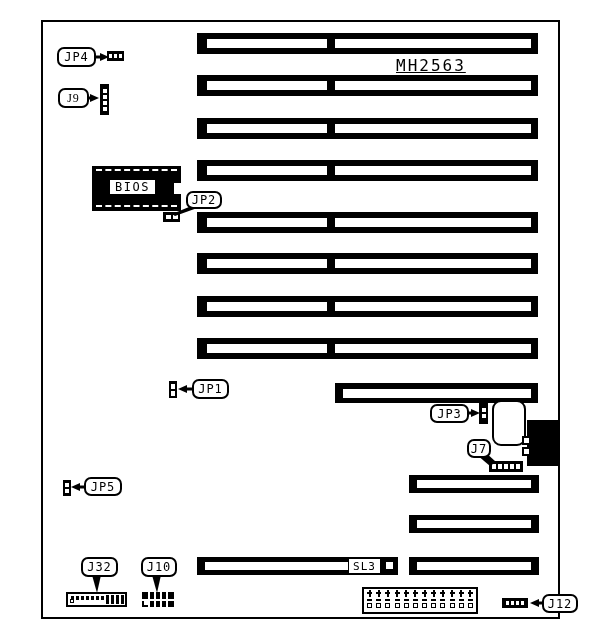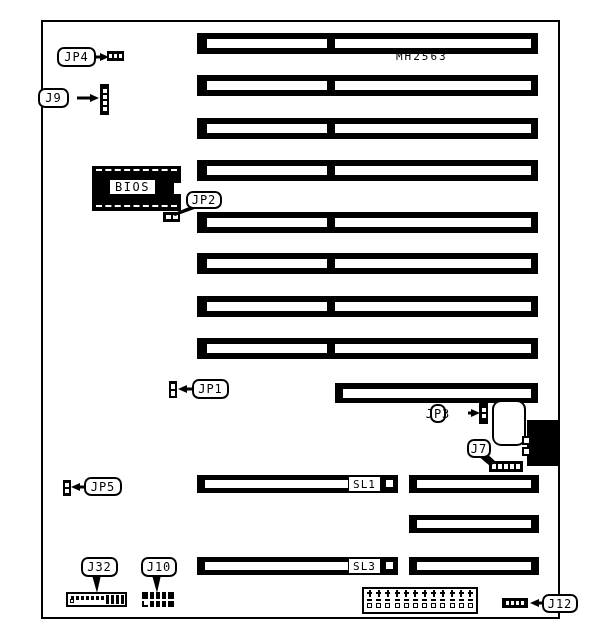--- a/index.html
+++ b/index.html
@@ -25,21 +25,21 @@
   
   #rtc{position:absolute;left:103px;top:65px;width:79px;height:38px;background:#000;color:#fff;
        display:flex;flex-direction:column;align-items:center;justify-content:center;
        font-weight:bold;font-size:10px;line-height:12px;letter-spacing:1px;text-align:center;}
   #bios{position:absolute;left:92px;top:166px;width:89px;height:45px;background:#000;}
   #bios .dashT{position:absolute;left:4px;right:4px;top:3px;border-top:2px dashed #fff;}
   #bios .dashB{position:absolute;left:4px;right:4px;bottom:4px;border-top:2px dashed #fff;}
   #bios .notch{position:absolute;right:0;top:17px;width:7px;height:11px;background:#fff;}
   #bios .blabel{position:absolute;left:17px;top:13px;width:47px;height:16px;background:#fff;border:1.5px solid #000;
         box-sizing:border-box;font-size:12px;letter-spacing:1.5px;display:flex;align-items:center;justify-content:center;}
-  #partnum{position:absolute;left:396px;top:50px;font-size:11px;letter-spacing:2px;}
+  #partnum{position:absolute;left:396px;top:56px;font-size:16px;letter-spacing:2px;text-decoration:underline;}
   
   .hdr{position:absolute;background:#000;}
   .hpins{display:flex;align-items:center;justify-content:center;gap:2px;height:100%;}
   .hpin{width:3px;height:4px;background:#fff;}
   .hpin.w4{width:4px;height:5px;}
   .hpin.w5{width:5px;height:4px;}
   .vpins{display:flex;flex-direction:column;align-items:center;justify-content:center;gap:2px;height:100%;}
   .vpin{width:4px;height:4px;background:#fff;}
   .vpin.t{height:5px;}
   .jp4j{left:107px;top:51px;width:17px;height:10px;}
@@ -73,24 +73,24 @@
   .pc-row.squares{top:14px;}
   .cross{width:5px;height:7px;position:relative;}
   .cross:before{content:"";position:absolute;left:1.5px;top:0;width:2px;height:7px;background:#000;}
   .cross:after{content:"";position:absolute;left:0;top:2px;width:5px;height:2px;background:#000;}
   .dash{width:5px;height:2px;background:#000;}
   .sqr{width:5px;height:5px;border:1px solid #000;box-sizing:border-box;background:#fff;}
   
   .callout{position:absolute;background:#fff;border:2px solid #000;border-radius:7px;box-sizing:border-box;
            font-size:12px;letter-spacing:1px;display:flex;align-items:center;justify-content:center;z-index:5;}
   .c-jp4{left:57px;top:47px;width:39px;height:20px;}
-  .c-j9{left:38px;top:88px;width:31px;height:20px;}
+  .c-j9{left:58px;top:88px;width:31px;height:20px;font-family:Liberation Serif, serif;}
   .c-jp2{left:186px;top:191px;width:36px;height:18px;}
   .c-jp1{left:192px;top:379px;width:37px;height:20px;}
-  .c-jp3{left:430px;top:404px;width:16px;height:19px;}
+  .c-jp3{left:430px;top:404px;width:39px;height:19px;}
   .c-j7{left:467px;top:439px;width:24px;height:19px;}
   .c-jp5{left:84px;top:477px;width:38px;height:19px;}
   .c-j32{left:81px;top:557px;width:37px;height:20px;}
   .c-j10{left:141px;top:557px;width:36px;height:20px;}
   .c-j12{left:542px;top:594px;width:36px;height:19px;}
   #tails{position:absolute;left:0;top:0;width:613px;height:642px;z-index:4;pointer-events:none;}
 </style>
 </head>
 <body>
 
@@ -199,25 +199,20 @@
         <i class="hpin"></i>
         <i class="hpin"></i>
       </span>
     </div>
 
   <div id="battery"></div>
   <div id="kbd"></div>
   <i class="kbd-notch abs" style="left:522px;top:436px"></i>
   <i class="kbd-notch abs" style="left:522px;top:447px"></i>
 
-  <div class="slL" style="top:475px">
-    <i class="stripe"></i>
-    <span class="slbox">SL1</span>
-    <i class="slsq"></i>
-  </div>
   <div class="slR" style="top:475px">
       <i class="stripe"></i>
     </div>
   <div class="slR" style="top:515px">
       <i class="stripe"></i>
     </div>
   <div class="slL" style="top:557px">
     <i class="stripe"></i>
     <span class="slbox">SL3</span>
     <i class="slsq"></i>

